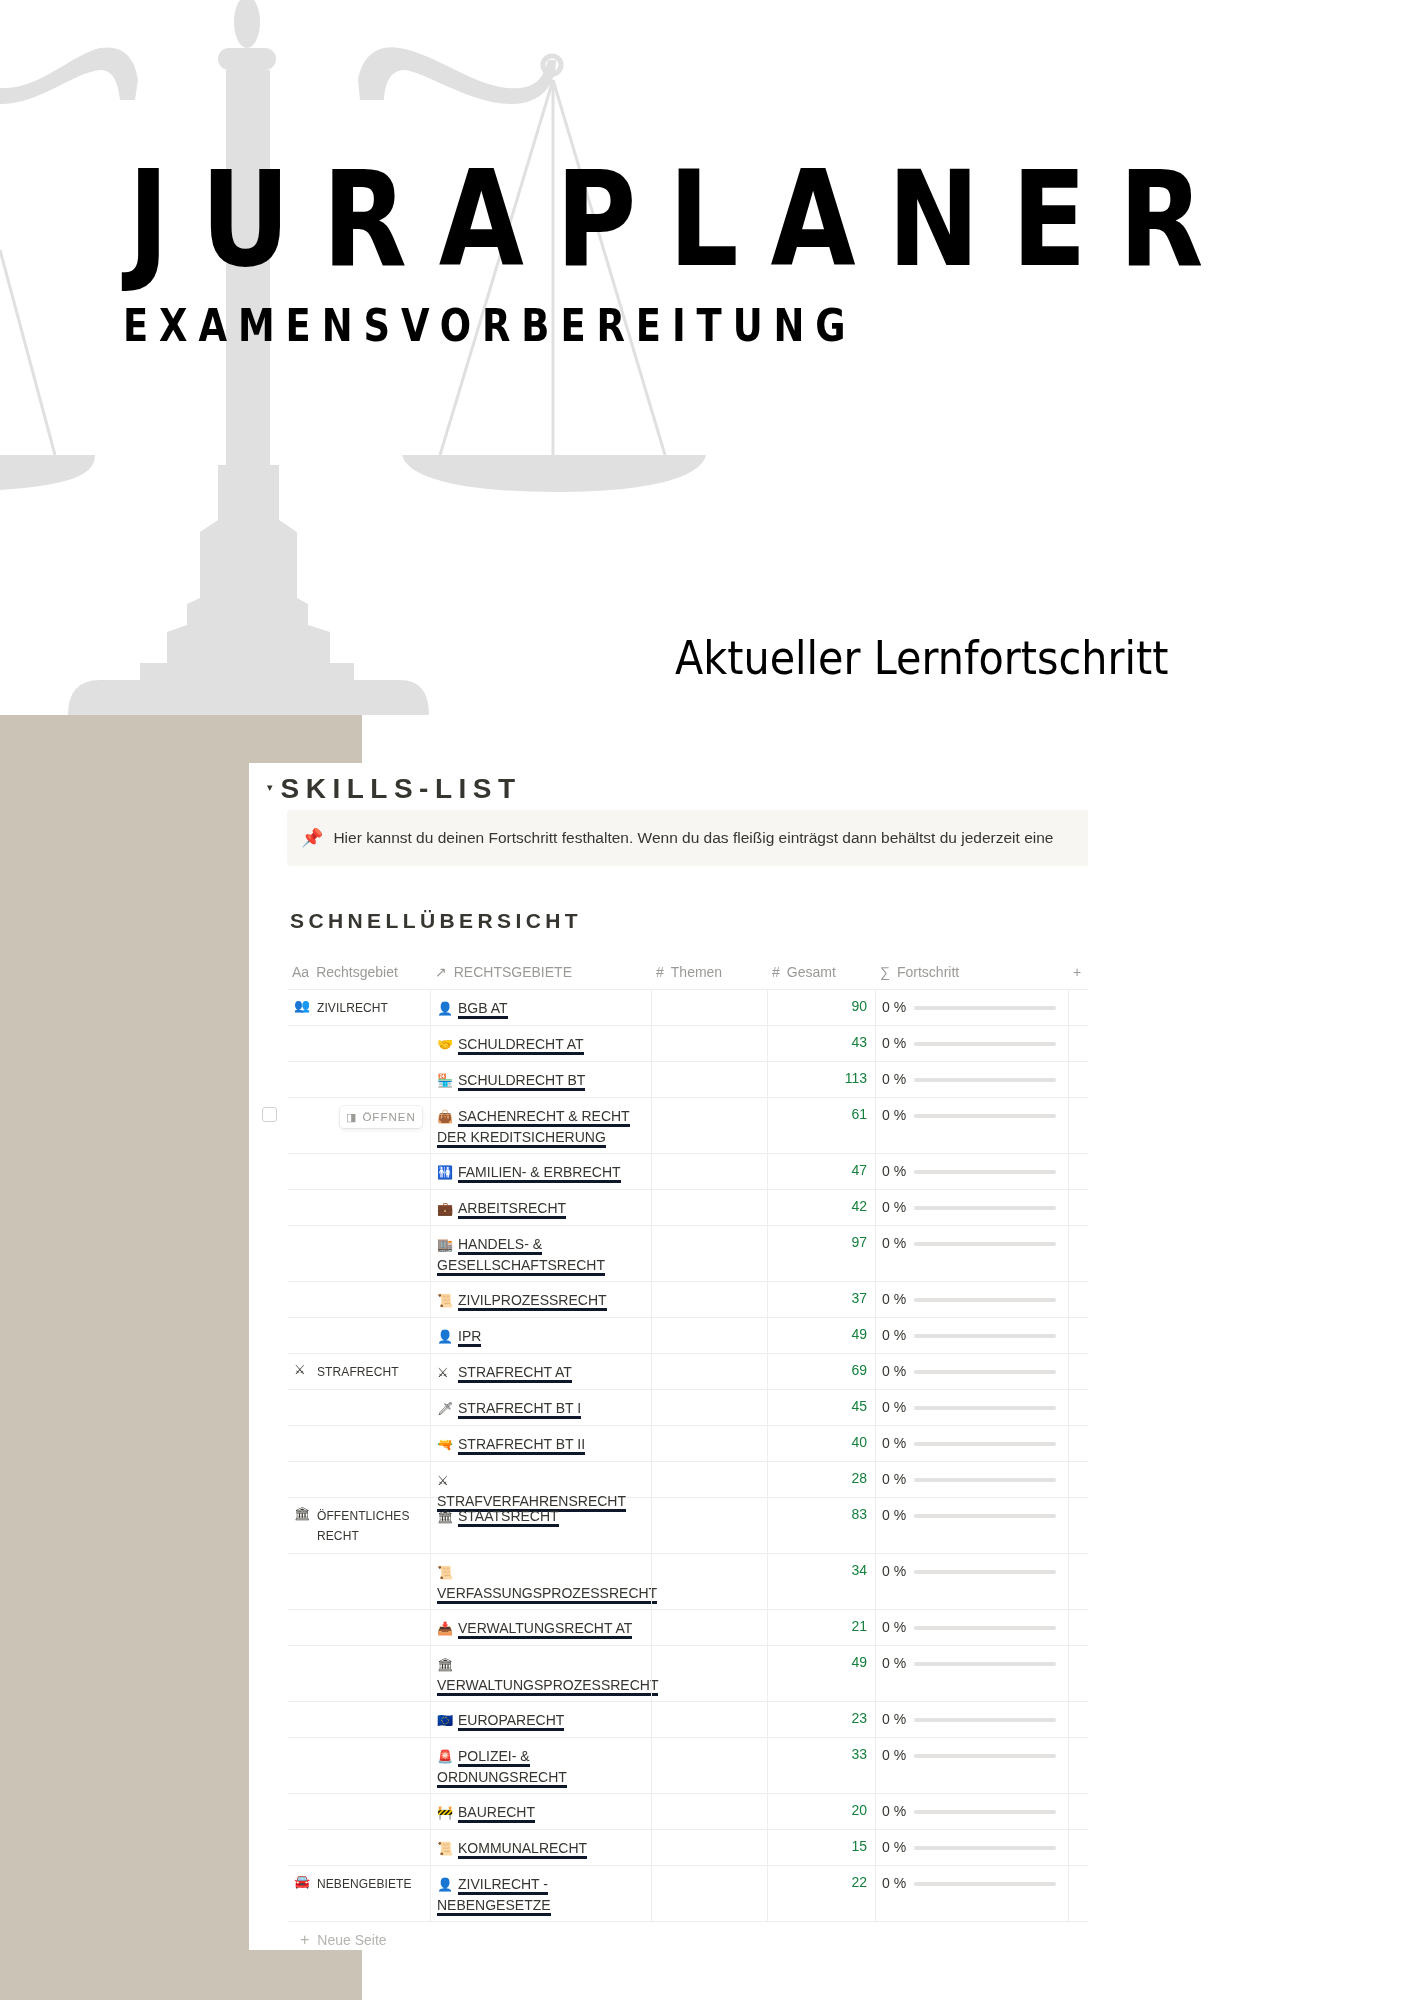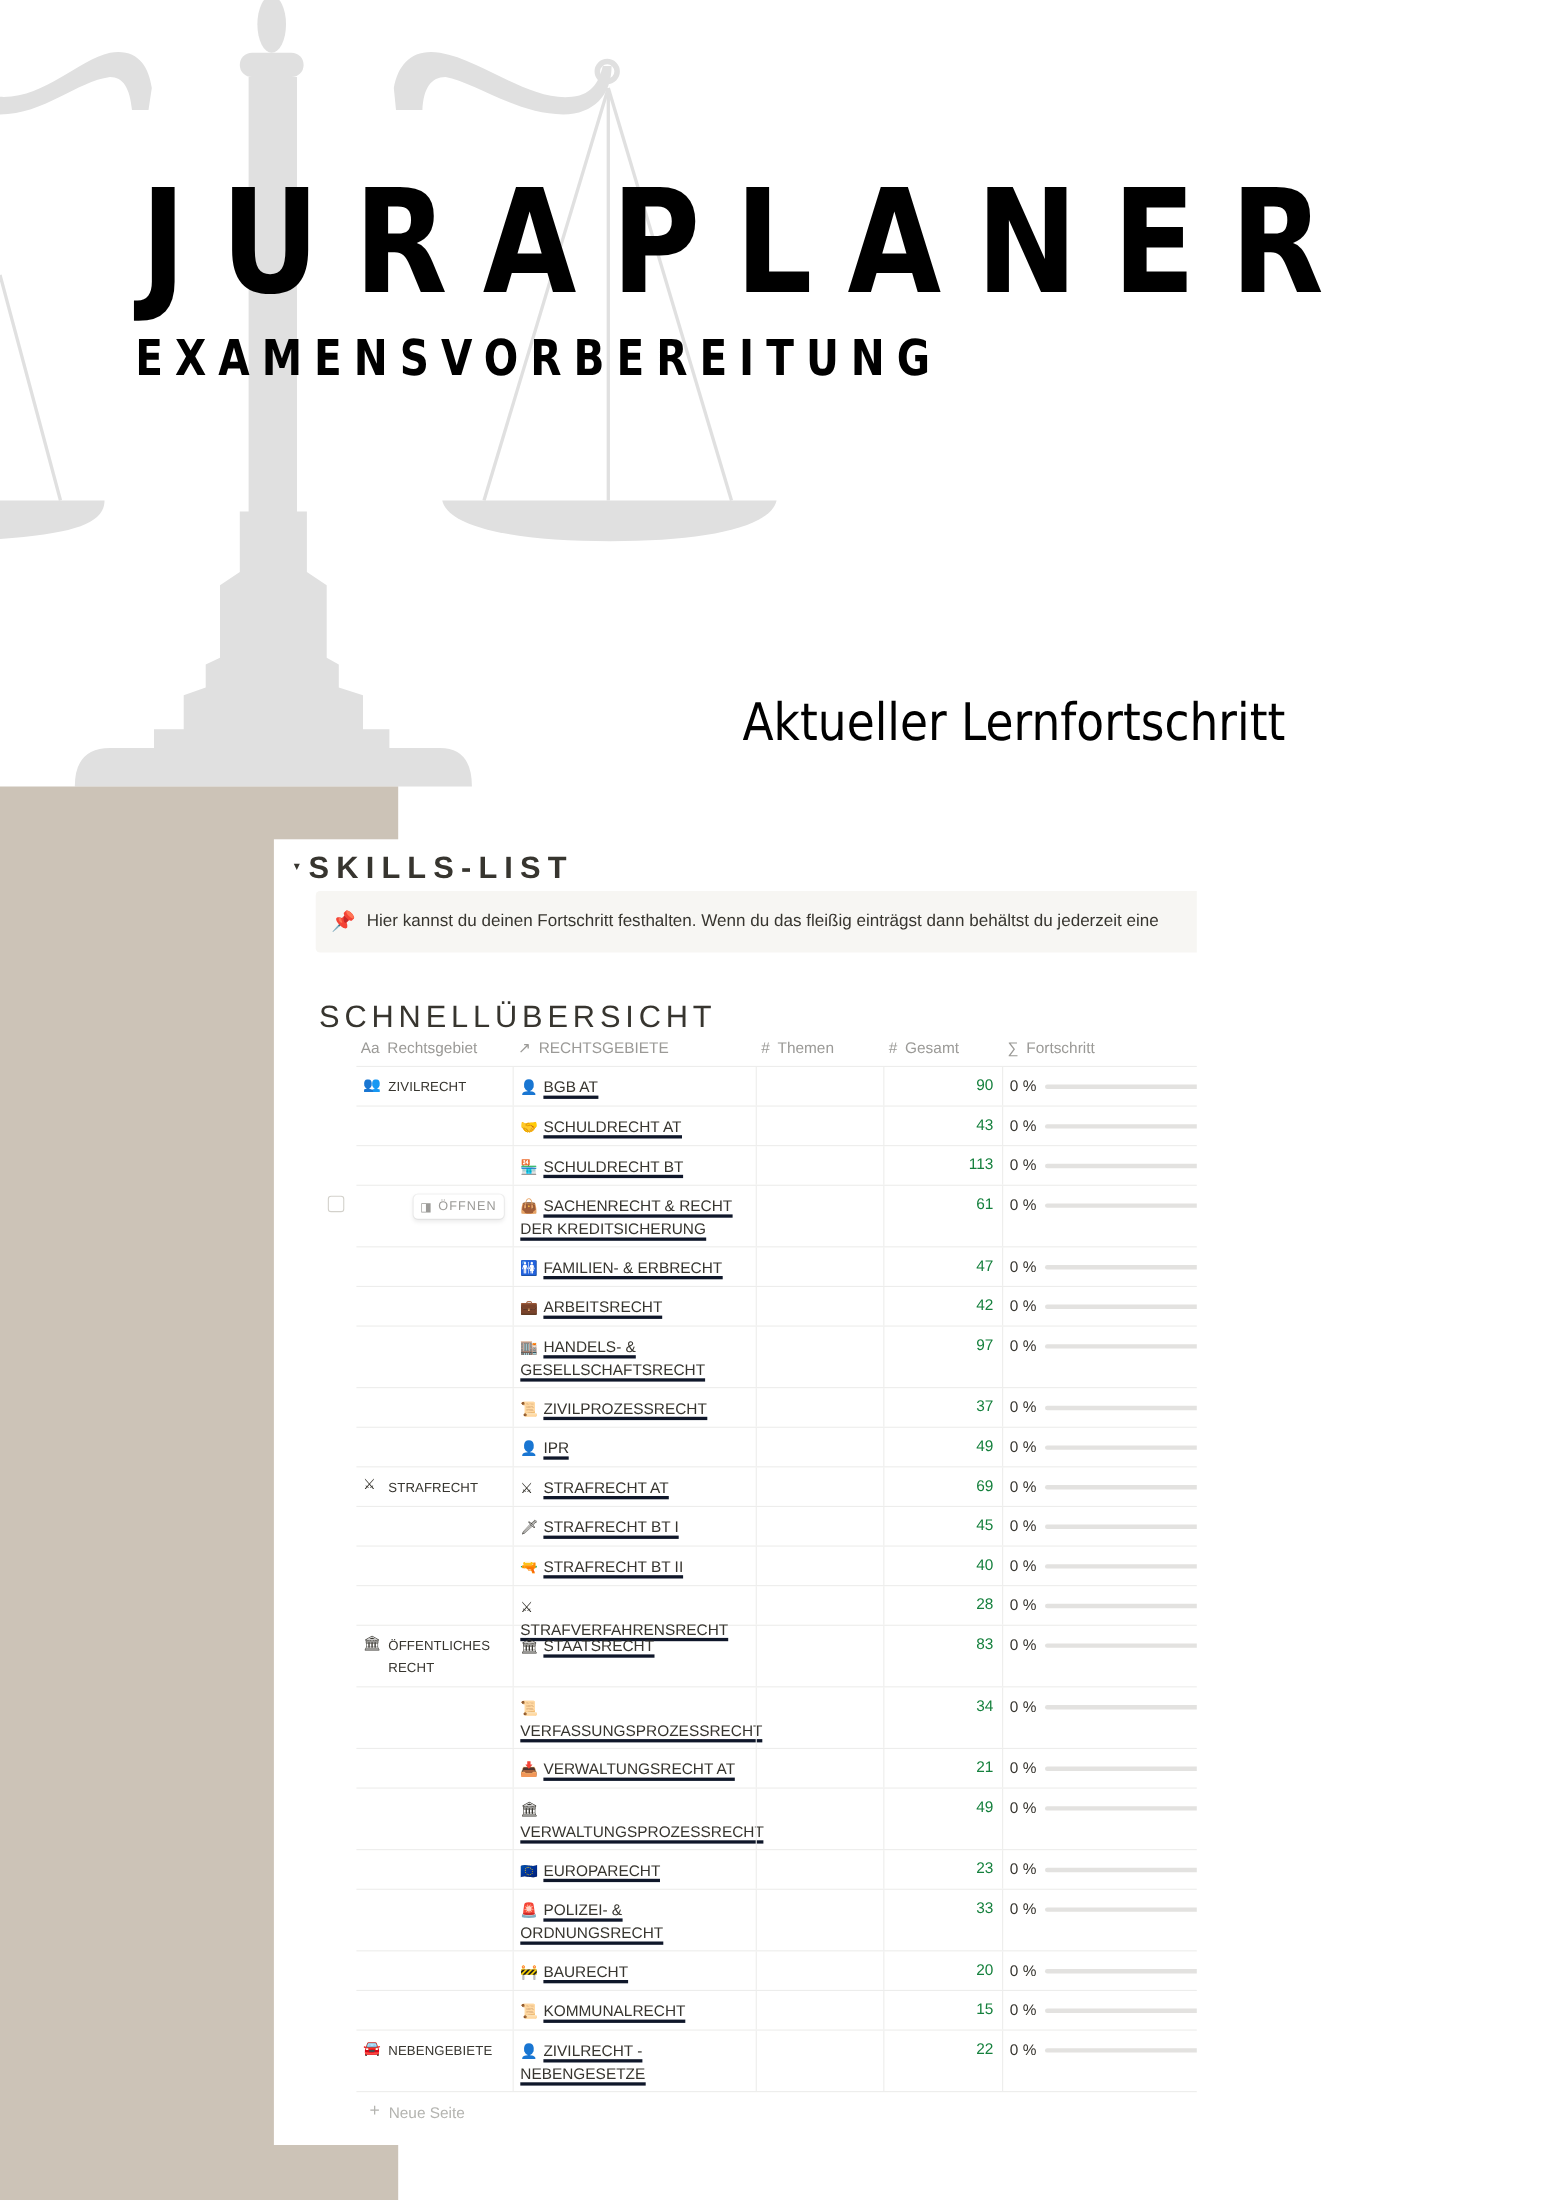--- a/index.html
+++ b/index.html
@@ -39,25 +39,25 @@
 
   .callout {
     position: absolute; left: 38px; top: 47px; width: 820px; height: 56px;
     background: #f7f6f3; border-radius: 4px; display: flex; align-items: center; padding-left: 14px;
     white-space: nowrap; overflow: hidden;
   }
   .callout .pin { color: #d0312d; font-size: 18px; margin-right: 10px; }
   .callout .ctext { font-size: 15.5px; color: #37352f; }
 
   .section-title {
-    position: absolute; left: 41px; top: 146px; font-size: 28px; font-weight: normal;
+    position: absolute; left: 41px; top: 146px; font-size: 21px; font-weight: bold;
     letter-spacing: 4.4px; color: #37352f;
   }
 
-  .table { position: absolute; left: 39px; top: 172px; width: 800px; margin-left: 36px; }
+  .table { position: absolute; left: 39px; top: 192px; width: 800px; }
   .thead { display: flex; height: 35px; border-bottom: 1px solid #ededec; align-items: center; }
   .th { font-size: 14px; color: #9b9a97; display: flex; align-items: center; height: 100%; padding-left: 4px; white-space: nowrap; }
   .th .ic { margin-right: 7px; color: #9b9a97; font-size: 14px; }
   .c1 { width: 142px; }
   .c2 { width: 221px; border-left: 1px solid #ededec; }
   .c3 { width: 116px; border-left: 1px solid #ededec; }
   .c4 { width: 108px; border-left: 1px solid #ededec; }
   .c5 { width: 193px; border-left: 1px solid #ededec; }
   .c6 { width: 20px; border-left: 1px solid #ededec; }
   .thead .c2, .thead .c3, .thead .c4, .thead .c5, .thead .c6 { border-left-color: transparent; }

